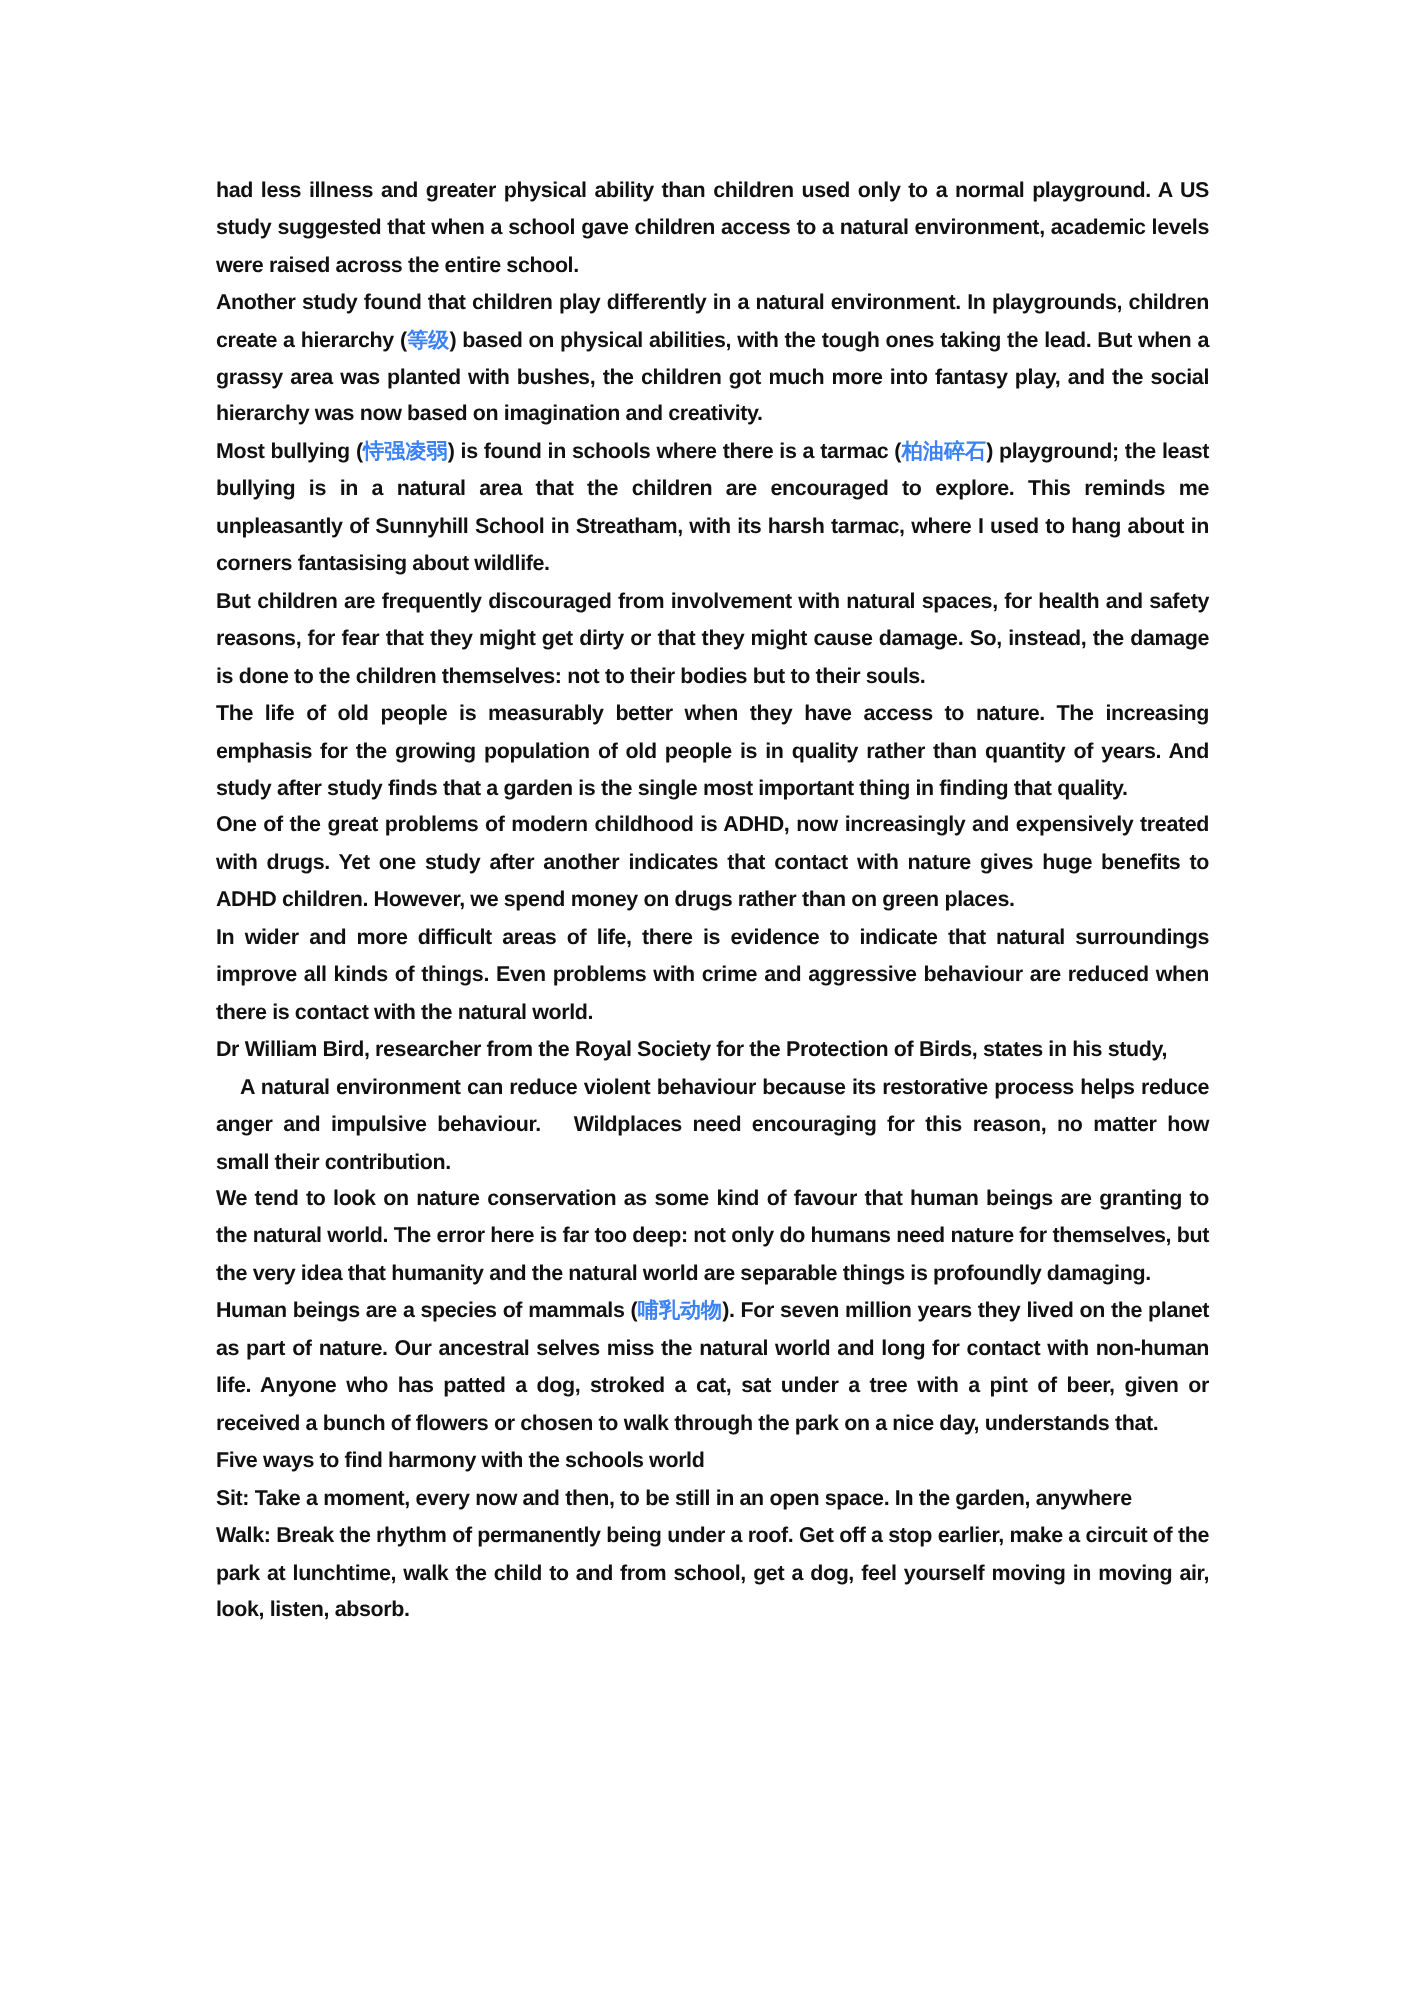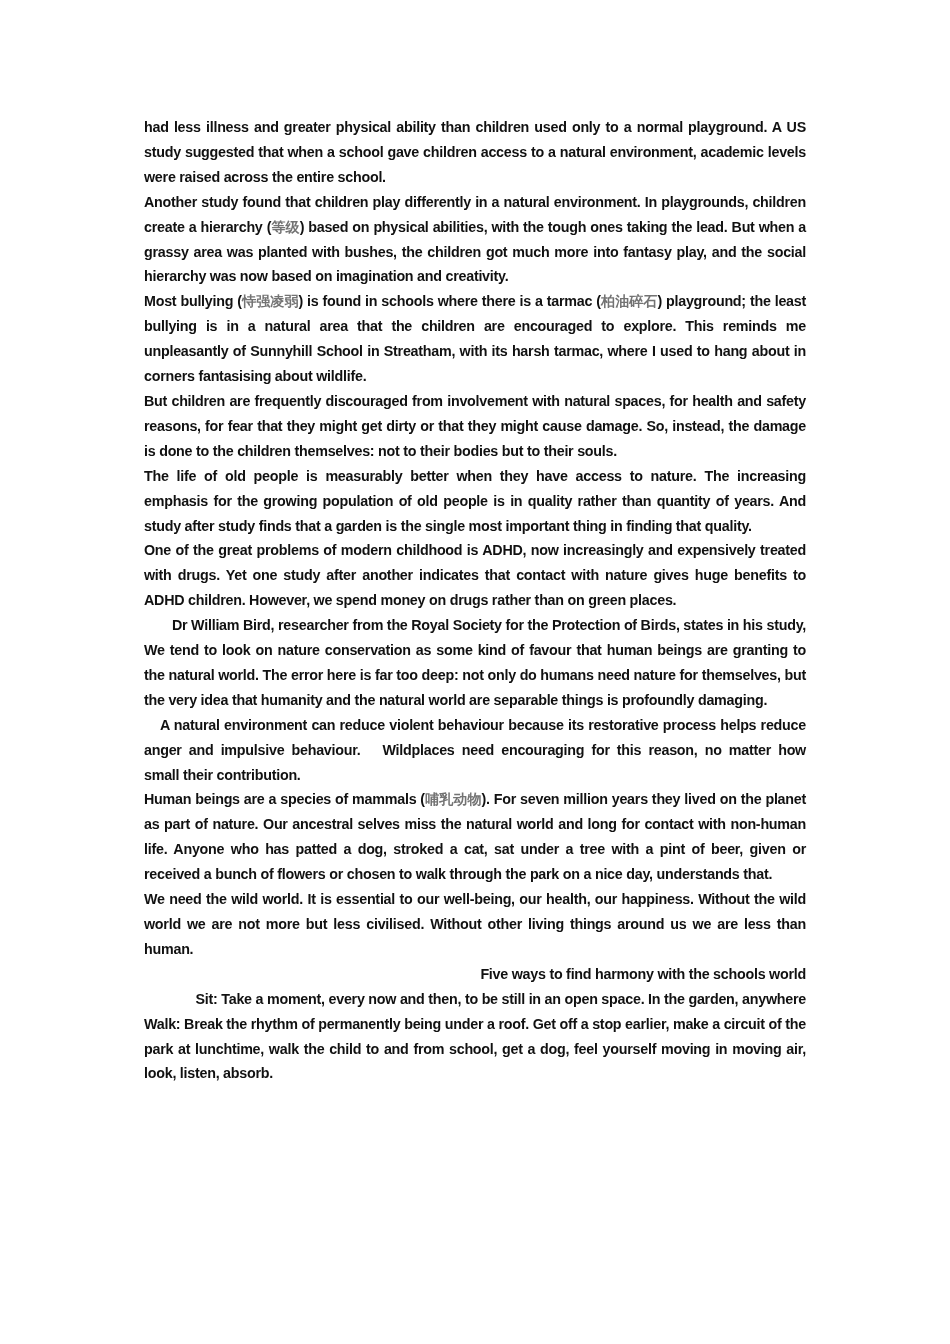--- a/index.html
+++ b/index.html
@@ -9,51 +9,51 @@
     left: 144px;
     top: 115px;
     width: 662px;
     font-family: "Liberation Sans", "DejaVu Sans", sans-serif;
     font-size: 14.3px;
     line-height: 24.9px;
     color: #111111;
     letter-spacing: -0.25px;
   }
   .para { margin: 0; text-align: justify; font-weight: bold; }
-  .para.last-left { text-align: right; }
-  .cjk { font-family: "DejaVu Serif", serif; color: #737373; font-size: 14px; }
+  .para.last-left { text-align: left; }
+  .cjk { font-family: "DejaVu Serif", serif; color: #3b82f6; font-size: 14px; }
   .quote-indent { display: inline-block; width: 16px; }
   .gap { display: inline-block; width: 22px; }
 </style>
 </head>
 <body>
 
 <div class="page">
 
   <p class="para">had less illness and greater physical ability than children used only to a normal playground. A US study suggested that when a school gave children access to a natural environment, academic levels were raised across the entire school.</p>
 
   <p class="para"><span>Another study found that children play differently in a natural environment. In playgrounds, children create a hierarchy (</span><span class="cjk">等级</span><span>) based on physical abilities, with the tough ones taking the lead. But when a grassy area was planted with bushes, the children got much more into fantasy play, and the social hierarchy was now based on imagination and creativity.</span></p>
 
   <p class="para"><span>Most bullying (</span><span class="cjk">恃强凌弱</span><span>) is found in schools where there is a tarmac (</span><span class="cjk">柏油碎石</span><span>) playground; the least bullying is in a natural area that the children are encouraged to explore. This reminds me unpleasantly of Sunnyhill School in Streatham, with its harsh tarmac, where I used to hang about in corners fantasising about wildlife.</span></p>
 
   <p class="para">But children are frequently discouraged from involvement with natural spaces, for health and safety reasons, for fear that they might get dirty or that they might cause damage. So, instead, the damage is done to the children themselves: not to their bodies but to their souls.</p>
 
   <p class="para">The life of old people is measurably better when they have access to nature. The increasing emphasis for the growing population of old people is in quality rather than quantity of years. And study after study finds that a garden is the single most important thing in finding that quality.</p>
 
   <p class="para">One of the great problems of modern childhood is ADHD, now increasingly and expensively treated with drugs. Yet one study after another indicates that contact with nature gives huge benefits to ADHD children. However, we spend money on drugs rather than on green places.</p>
 
+  <p class="para">In wider and more difficult areas of life, there is evidence to indicate that natural surroundings improve all kinds of things. Even problems with crime and aggressive behaviour are reduced when there is contact with the natural world.</p>
 
   <p class="para last-left">Dr William Bird, researcher from the Royal Society for the Protection of Birds, states in his study,</p>
+  <p class="para"><span class="quote-indent"></span><span>A natural environment can reduce violent behaviour because its restorative process helps reduce anger and impulsive behaviour.</span><span class="gap"></span><span>Wildplaces need encouraging for this reason, no matter how small their contribution.</span></p>
+
   <p class="para">We tend to look on nature conservation as some kind of favour that human beings are granting to the natural world. The error here is far too deep: not only do humans need nature for themselves, but the very idea that humanity and the natural world are separable things is profoundly damaging.</p>
-
-  <p class="para"><span class="quote-indent"></span><span>A natural environment can reduce violent behaviour because its restorative process helps reduce anger and impulsive behaviour.</span><span class="gap"></span><span>Wildplaces need encouraging for this reason, no matter how small their contribution.</span></p>
 
   <p class="para"><span>Human beings are a species of mammals (</span><span class="cjk">哺乳动物</span><span>). For seven million years they lived on the planet as part of nature. Our ancestral selves miss the natural world and long for contact with non-human life. Anyone who has patted a dog, stroked a cat, sat under a tree with a pint of beer, given or received a bunch of flowers or chosen to walk through the park on a nice day, understands that.</span></p>
 
-  <p class="para">We need the wild world. It is essential to our well-being, our health, our happiness. Without the wild world we are not more but less civilised. Without other living things around us we are less than human.</p>
 
   <p class="para last-left">Five ways to find harmony with the schools world</p>
 
   <p class="para last-left">Sit: Take a moment, every now and then, to be still in an open space. In the garden, anywhere</p>
 
   <p class="para">Walk: Break the rhythm of permanently being under a roof. Get off a stop earlier, make a circuit of the park at lunchtime, walk the child to and from school, get a dog, feel yourself moving in moving air, look, listen, absorb.</p>
 
 </div>
 
 </body></html>

